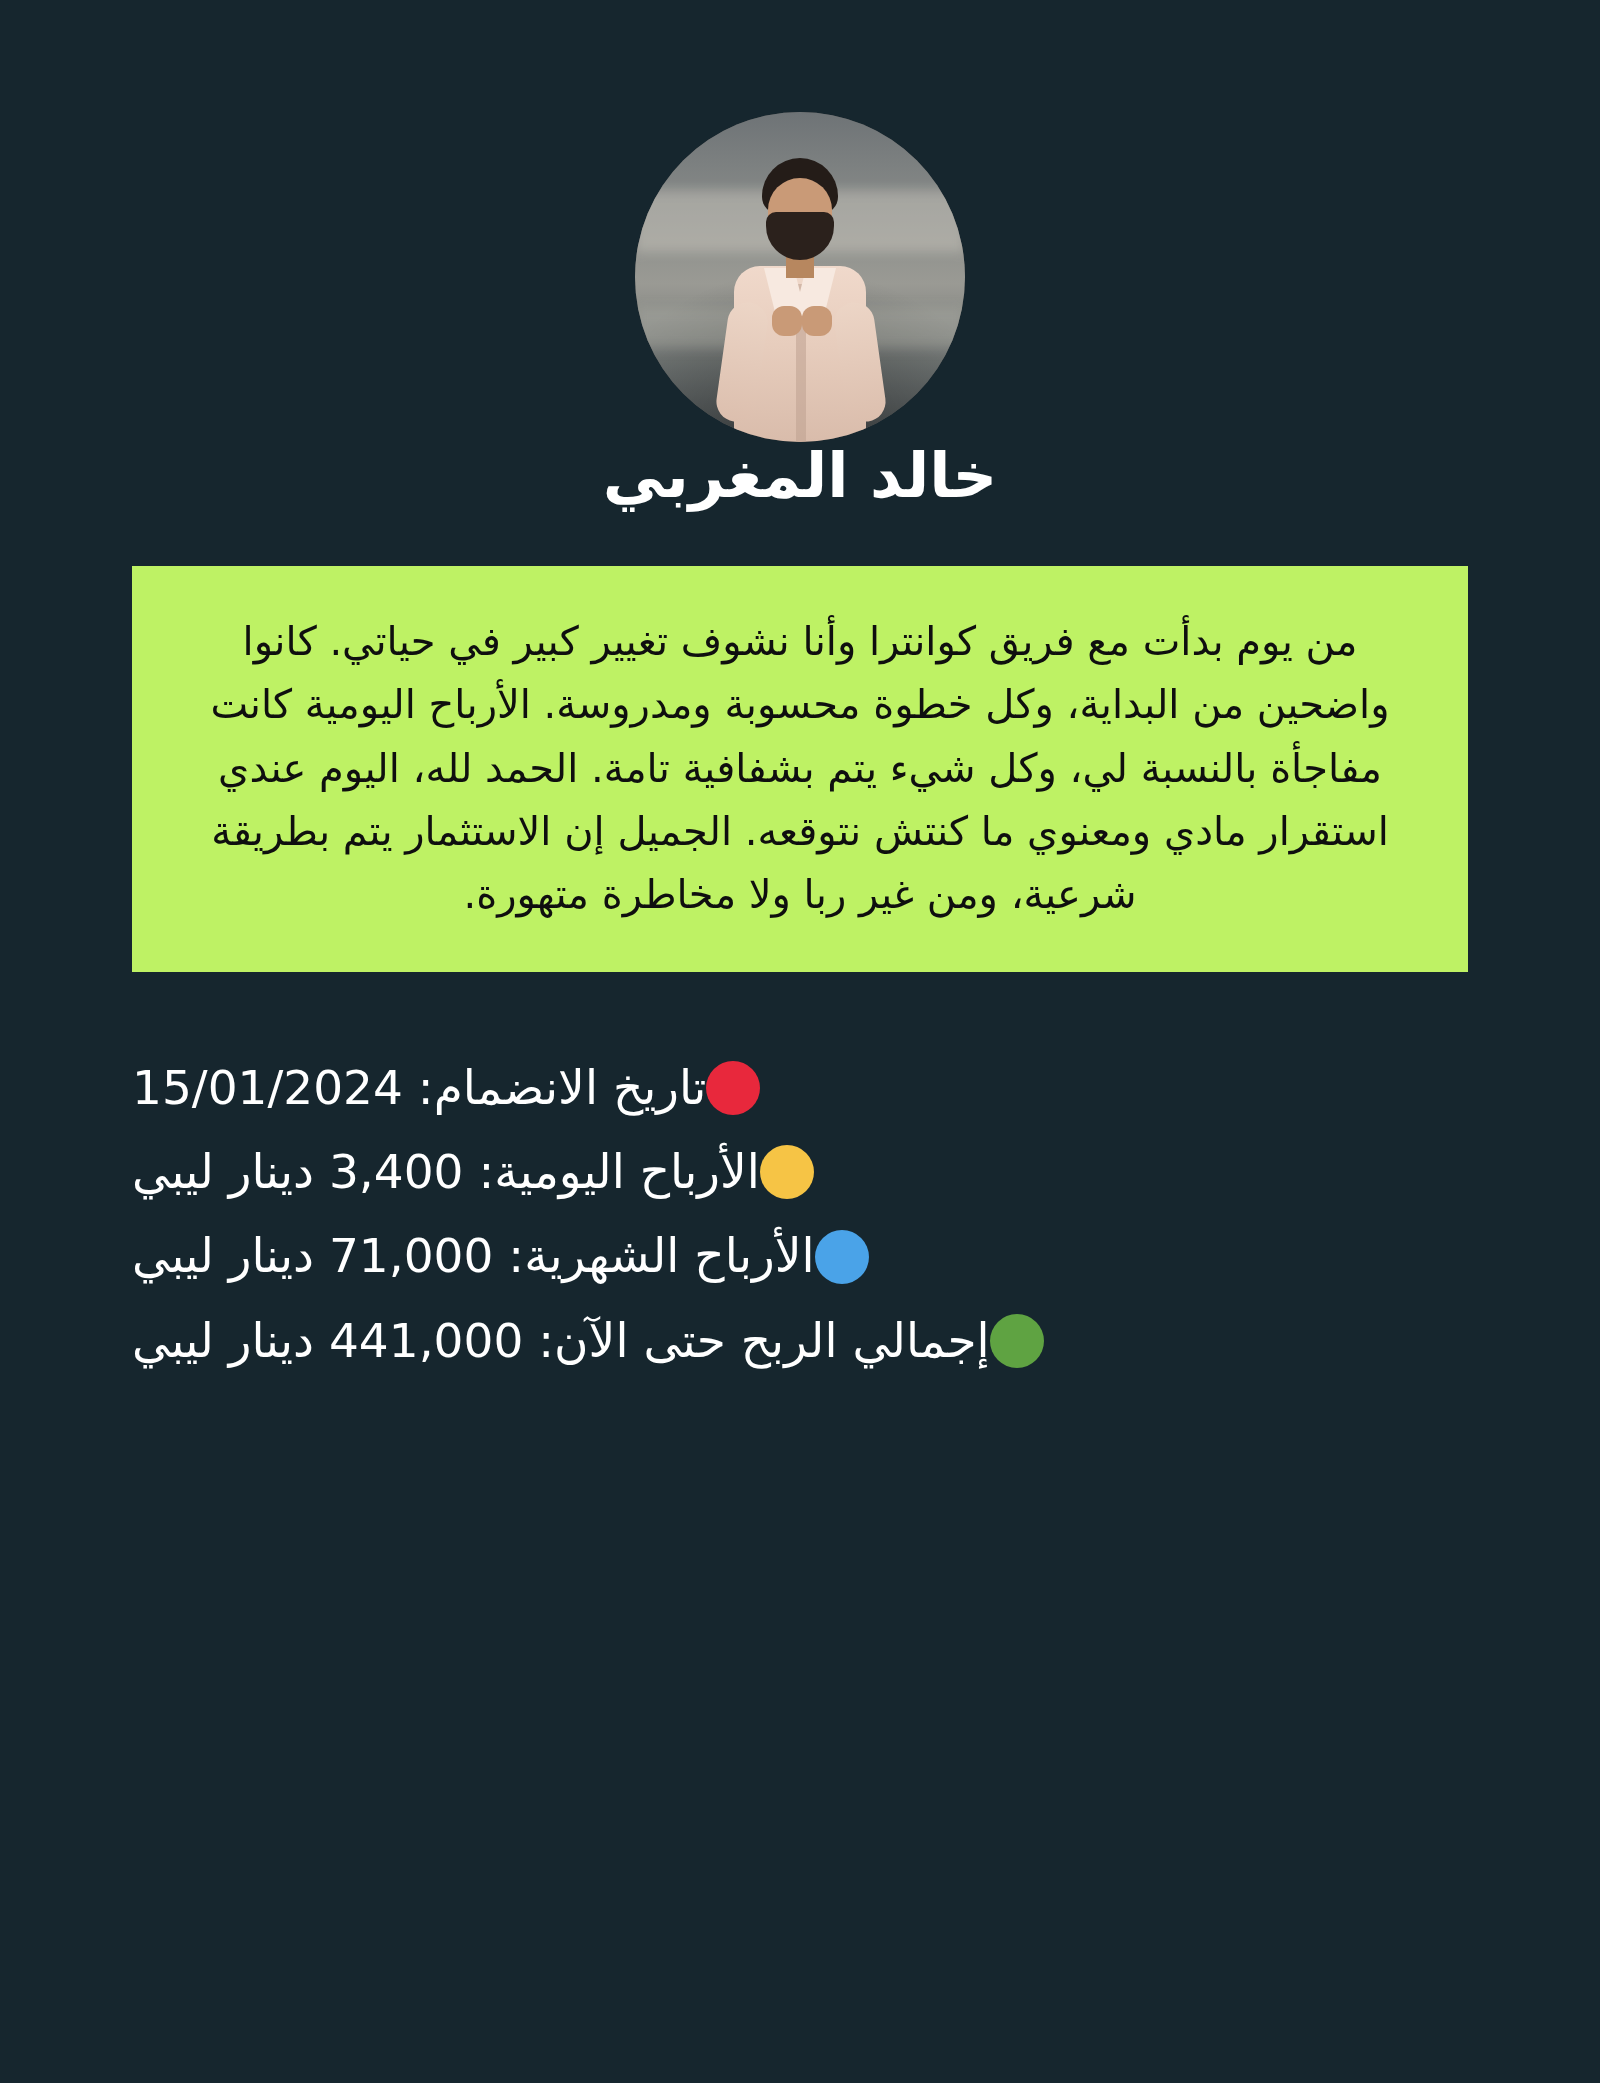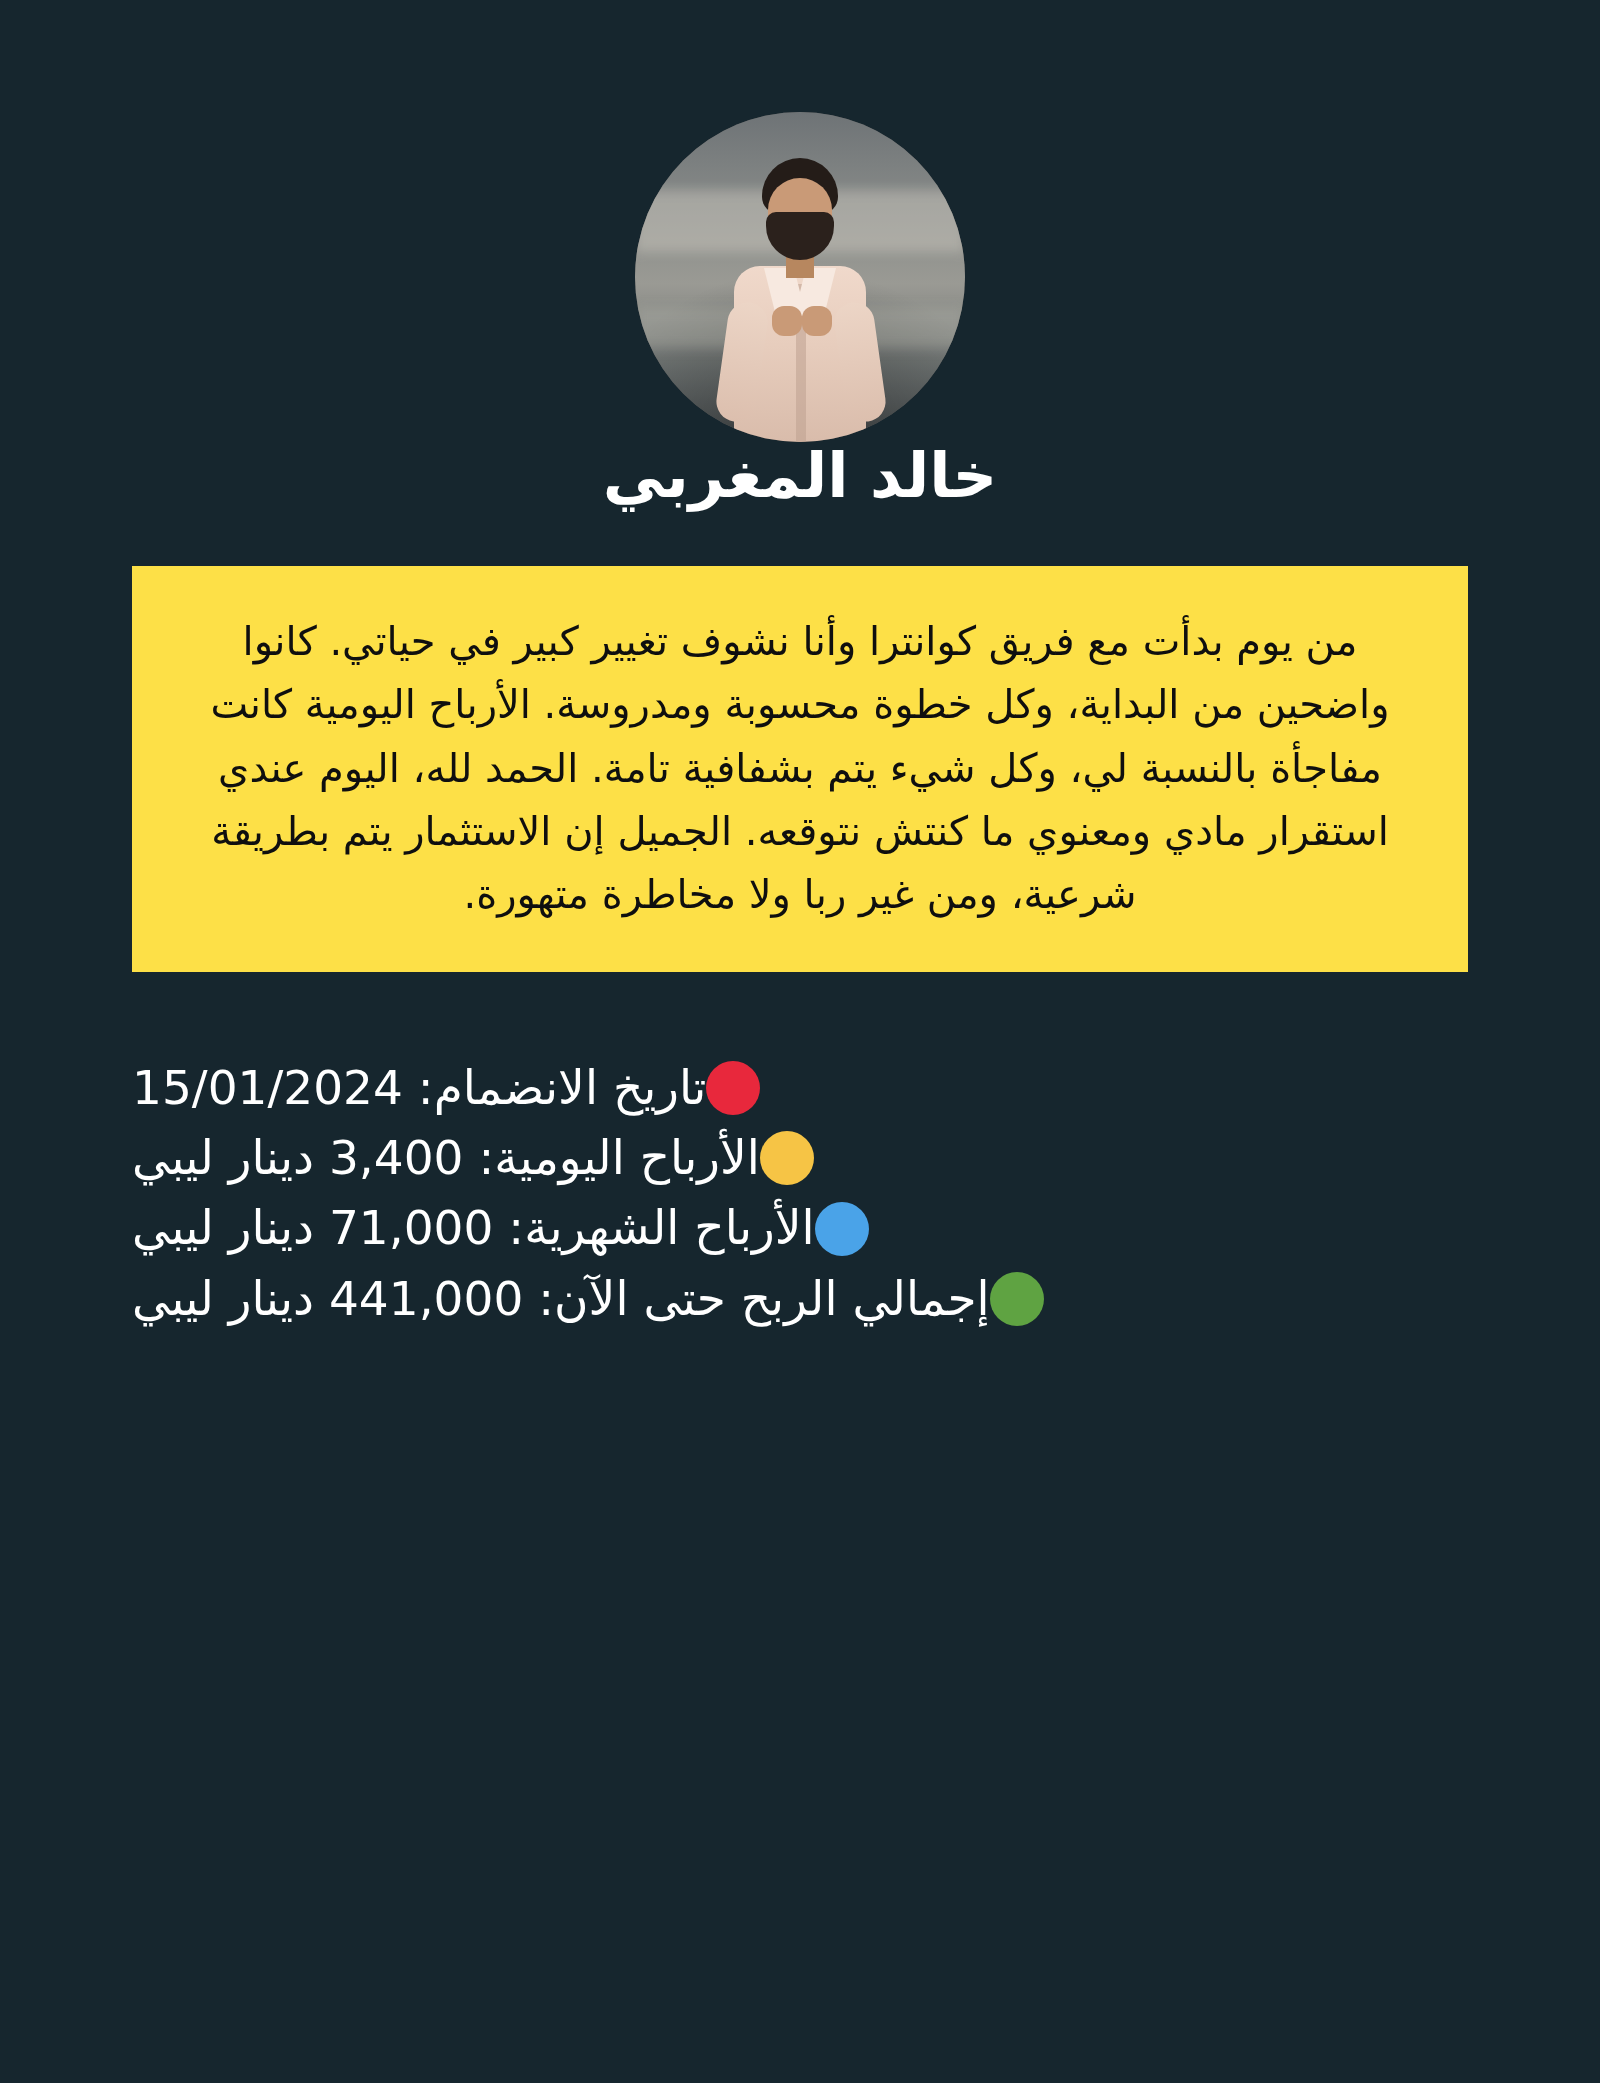--- a/index.html
+++ b/index.html
@@ -153,40 +153,40 @@
     line-height: 1.1;
     color: #ffffff;
     text-align: center;
     letter-spacing: 0;
   }
 
   
   .card {
     margin-top: 56px;
     width: 1336px;
-    background: #fde047;
+    background: #bef264;
     color: #111111;
     box-sizing: border-box;
     padding: 44px 52px 46px 52px;
   }
   .card-text {
     font-size: 40px;
     line-height: 1.58;
     text-align: center;
     color: #0f0f0f;
     font-weight: 500;
   }
 
   
   .stats {
     margin-top: 86px;
     width: 1336px;
     display: flex;
     flex-direction: column;
-    gap: 10px;
+    gap: 24px;
     align-items: center;
   }
   .stat-row {
     display: flex;
     flex-direction: row;
     align-items: center;
     justify-content: flex-end;
     width: 100%;
     gap: 0px;
   }

